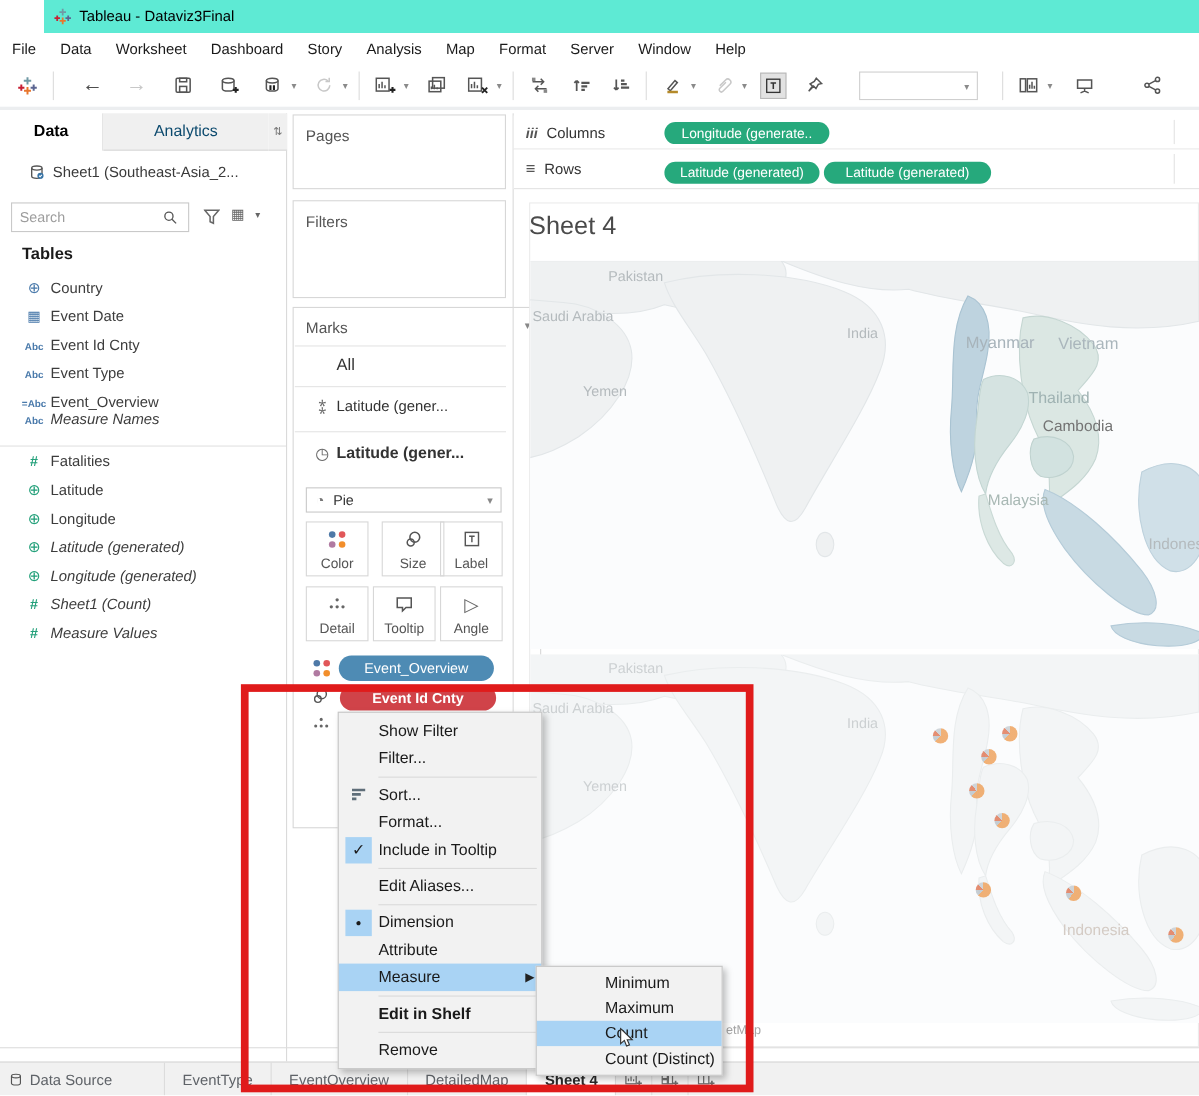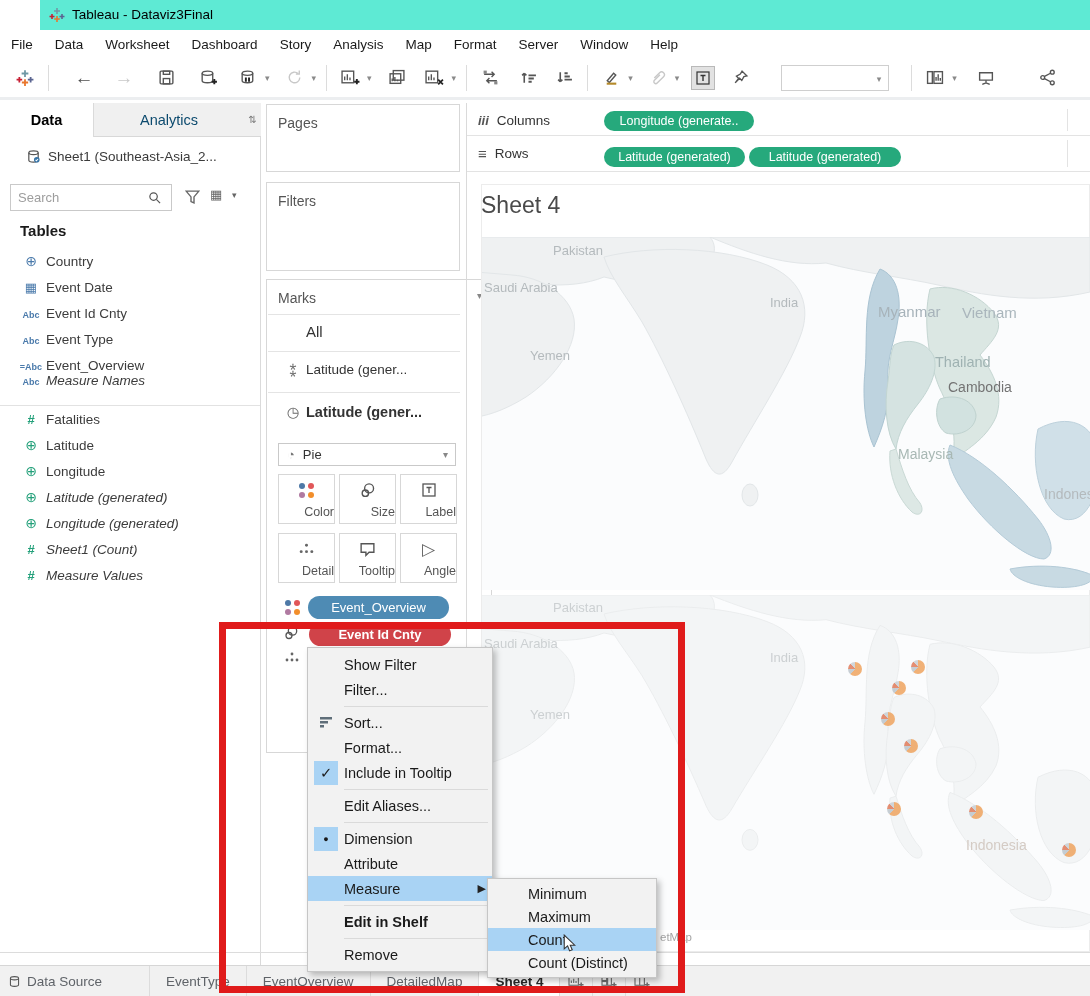--- a/index.html
+++ b/index.html
@@ -48,21 +48,21 @@
   .g-hash::before { content:"#"; font-size:13px; font-weight:bold; }
   .fdivider { position:absolute; left:0; width:260px; height:1px; background:#e2e2e2; }
 
   
   .card { position:absolute; background:#fff; border:1px solid #d7d7d7; }
   .cardlbl { position:absolute; left:11px; top:10px; font-size:14px; color:#555; }
   .mhr { position:absolute; left:1px; width:192px; height:1px; background:#e4e4e4; }
   .mrow { position:absolute; left:1px; width:192px; height:32px; display:flex; align-items:center; font-size:13.5px; color:#333; }
   .mrow .mic { width:26px; margin-left:12px; text-align:center; color:#6b6b6b; flex:none; }
   .pieselect { position:absolute; left:11px; top:163px; width:178px; height:23px; border:1px solid #c9c9c9; display:flex; align-items:center; font-size:13px; color:#333; }
-  .mkbtn { position:absolute; width:57px; height:50px; border:1px solid #d7d7d7; text-align:right; font-size:12.5px; color:#555; }
+  .mkbtn { position:absolute; width:57px; height:50px; border:1px solid #d7d7d7; text-align:center; font-size:12.5px; color:#555; }
   .mkbtn .bic { display:block; height:30px; display:flex; align-items:center; justify-content:center; }
   .pill { position:absolute; height:23px; border-radius:12px; color:#fff; font-size:13px; display:flex; align-items:center; justify-content:center; }
   .dots4 { display:inline-block; width:15px; height:15px; position:relative; }
   .dots4 i { position:absolute; width:6px; height:6px; border-radius:50%; }
   .dots4 i:nth-child(1){ left:0; top:0; background:#4e79a7; }
   .dots4 i:nth-child(2){ right:0; top:0; background:#e15759; }
   .dots4 i:nth-child(3){ left:0; bottom:0; background:#b07aa1; }
   .dots4 i:nth-child(4){ right:0; bottom:0; background:#f28e2b; }
 
   
@@ -85,21 +85,21 @@
   
   #ctxmenu { left:307px; top:647px; width:186px; background:#f2f2f2; border:1px solid #c6c6c6; box-shadow:3px 3px 6px rgba(0,0,0,.25); z-index:40; padding:4px 0; }
   .cmrow { height:25px; display:flex; align-items:center; font-size:14.5px; color:#1a1a1a; position:relative; }
   .cmgut { width:36px; flex:none; display:flex; align-items:center; justify-content:center; }
   .cmsq { width:24px; height:24px; background:#a9d3f4; display:flex; align-items:center; justify-content:center; }
   .cmsep { height:8px; position:relative; }
   .cmsep::after { content:""; position:absolute; left:36px; right:4px; top:4px; height:1px; background:#dadada; }
   .cmhl { background:#a9d3f4; }
   .cmarrow { position:absolute; right:6px; font-size:11px; color:#222; }
   #submenu { left:487px; top:878px; width:170px; background:#f2f2f2; border:1px solid #c6c6c6; box-shadow:3px 3px 6px rgba(0,0,0,.25); z-index:45; padding:3px 0; }
-  .smrow { height:23px; display:flex; align-items:center; padding-left:40px; font-size:14.5px; color:#1a1a1a; }
+  .smrow { height:23px; display:flex; align-items:center; padding-left:62px; font-size:14.5px; color:#1a1a1a; }
 
   
   #redrect { left:219px; top:622px; width:466px; height:371px; border:7px solid #e01b1b; z-index:60; pointer-events:none; }
 
   
   #wsbottomline { left:0; top:952px; width:1090px; height:1px; background:#dcdcdc; }
   #bottombar { left:0; top:965px; width:1090px; height:31px; background:#f1f1f1; border-top:1px solid #d6d6d6; display:flex; align-items:stretch; font-size:13.5px; color:#5f6368; }
   .btab { display:flex; align-items:center; justify-content:center; border-right:1px solid #dcdcdc; padding:0 16px; }
   .btab.active { background:#fff; font-weight:bold; color:#2a2a2a; }
   .bnew { width:33px; display:flex; align-items:center; justify-content:center; border-right:1px solid #dcdcdc; }
@@ -408,21 +408,21 @@
       <span class="bic">
           <span class="dots4">
             <i></i>
             <i></i>
             <i></i>
             <i></i>
           </span>
         </span>
       <span>Color</span>
     </div>
-    <div class="mkbtn" style="left:72px;top:194px">
+    <div class="mkbtn" style="left:80px;top:194px">
       <span class="bic">
           <svg class="ic" width="17" height="17" viewBox="0 0 16 16">
             <circle cx="6" cy="10.5" r="3"></circle>
             <circle cx="9.5" cy="6" r="4.2"></circle>
           </svg>
         </span>
       <span>Size</span>
     </div>
     <div class="mkbtn" style="left:133px;top:194px">
       <span class="bic">

